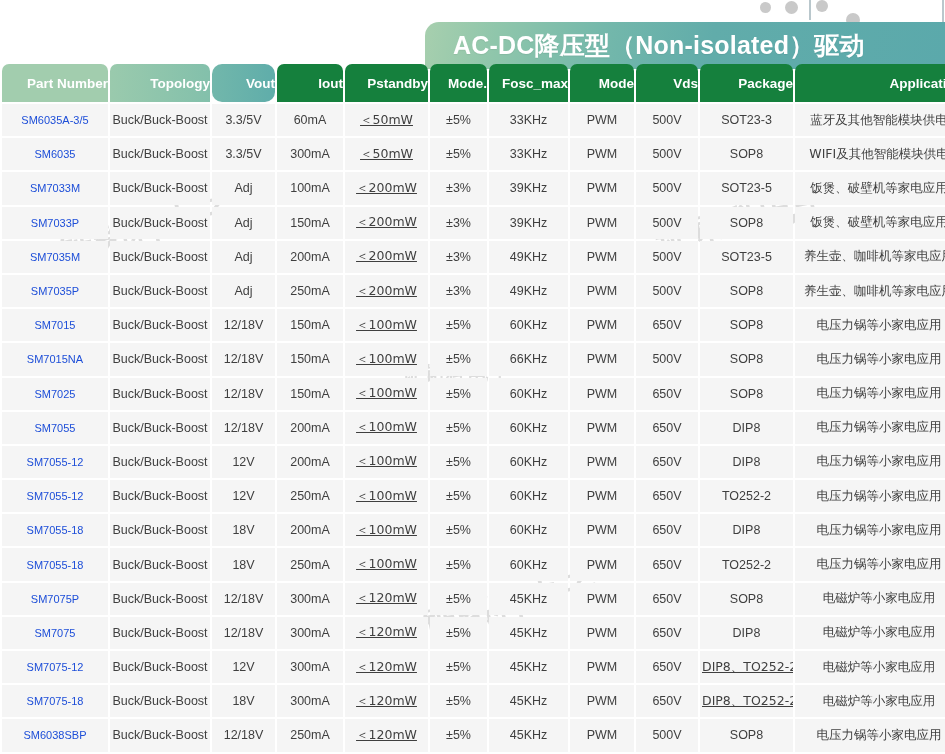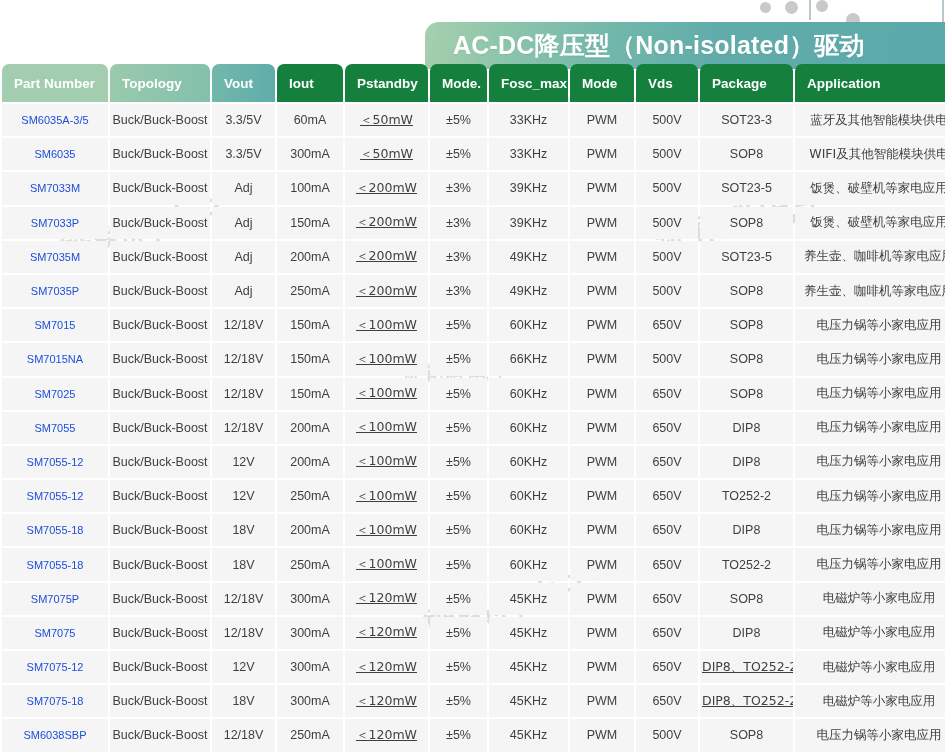--- a/index.html
+++ b/index.html
@@ -82,39 +82,40 @@
     border-collapse: separate;
     border-spacing: 2px 2px;
     table-layout: fixed;
     z-index: 4;
   }
   #spec-table th {
     height: 38px;
     color: #ffffff;
     font-size: 13.5px;
     font-weight: bold;
-    text-align: left;
+    text-align: right;
     vertical-align: middle;
-    padding: 0 12px;
+    padding: 0 0;
     white-space: nowrap;
   }
   #spec-table th.hdr-part {
     background: #a2cdae;
     border-top-left-radius: 7px;
     border-top-right-radius: 7px;
   }
   #spec-table th.hdr-topology {
     background: linear-gradient(90deg, #9acaad 0%, #83c0ab 100%);
     border-top-left-radius: 7px;
     border-top-right-radius: 7px;
   }
   #spec-table th.hdr-vout {
     background: linear-gradient(90deg, #72b7ab 0%, #5fadaa 100%);
     border-top-left-radius: 7px;
     border-top-right-radius: 7px;
+    border-radius: 10px;
   }
   #spec-table th.hdr-plain {
     background: #15803d;
     border-top-left-radius: 7px;
     border-top-right-radius: 7px;
   }
   #spec-table td {
     height: 32.2px;
     background: #f5f5f5;
     text-align: center;

